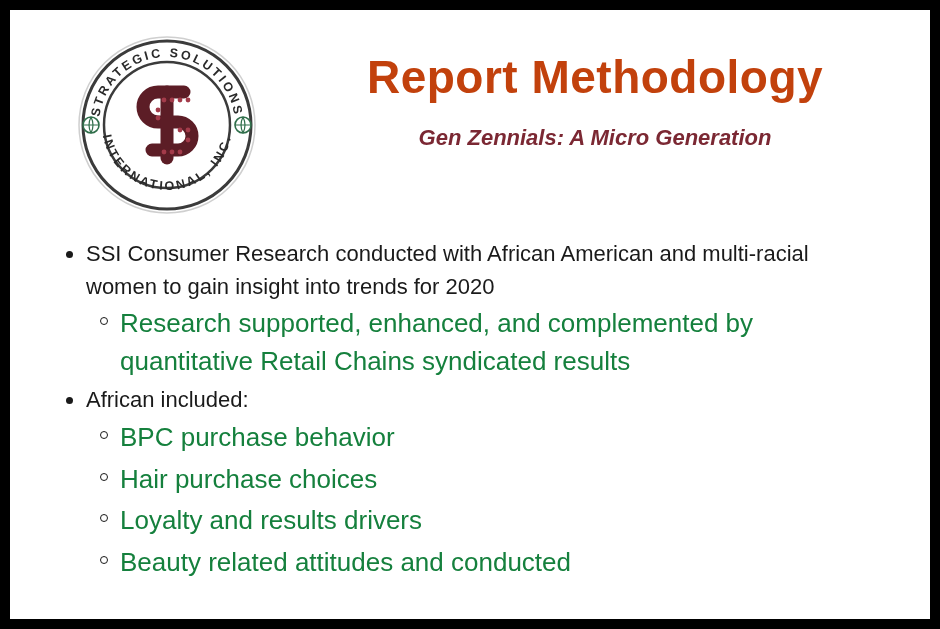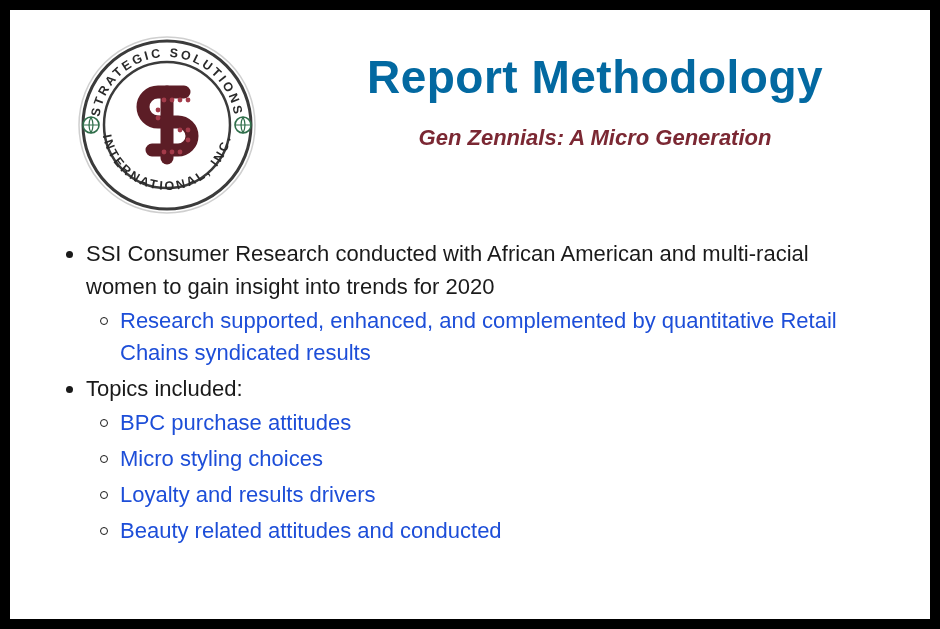--- a/index.html
+++ b/index.html
@@ -49,21 +49,21 @@
   .title-block {
     position: absolute;
     left: 255px;
     top: 42px;
     width: 660px;
     text-align: center;
   }
   .title {
     font-size: 46px;
     font-weight: bold;
-    color: #0369a1;
+    color: #c2410c;
     letter-spacing: 0.5px;
     line-height: 1.1;
     margin: 0;
   }
   .subtitle {
     margin-top: 22px;
     font-size: 22px;
     font-weight: bold;
     font-style: italic;
     color: #7b2833;
@@ -108,22 +108,22 @@
 
   ul.level2 {
     list-style: none;
     margin: 2px 0 2px 0;
     padding: 0;
   }
   ul.level2 > li.bullet2 {
     position: relative;
     padding-left: 34px;
     margin-bottom: 4px;
-    font-size: 22px;
-    color: #1d4ed8;
+    font-size: 26px;
+    color: #15803d;
     line-height: 1.45;
   }
   ul.level2 > li.bullet2::before {
     content: "";
     position: absolute;
     left: 14px;
     top: 12px;
     width: 6px;
     height: 6px;
     border: 1.5px solid #1a1a1a;
@@ -189,24 +189,24 @@
       <ul class="level1">
 
         <li class="bullet1">
           <span class="b1-text">SSI Consumer Research conducted with African American  and multi-racial women to gain insight into trends for 2020</span>
           <ul class="level2">
             <li class="bullet2">Research supported, enhanced, and complemented by quantitative Retail Chains syndicated results</li>
           </ul>
         </li>
 
         <li class="bullet1">
-          <span class="b1-text">Topics included:</span>
+          <span class="b1-text">African included:</span>
           <ul class="level2">
-            <li class="bullet2">BPC purchase attitudes</li>
-            <li class="bullet2">Micro styling choices</li>
+            <li class="bullet2">BPC purchase behavior</li>
+            <li class="bullet2">Hair purchase choices</li>
             <li class="bullet2">Loyalty and results drivers</li>
             <li class="bullet2">Beauty related attitudes and conducted</li>
           </ul>
         </li>
 
       </ul>
     </div>
 
   </div>
 </div>

